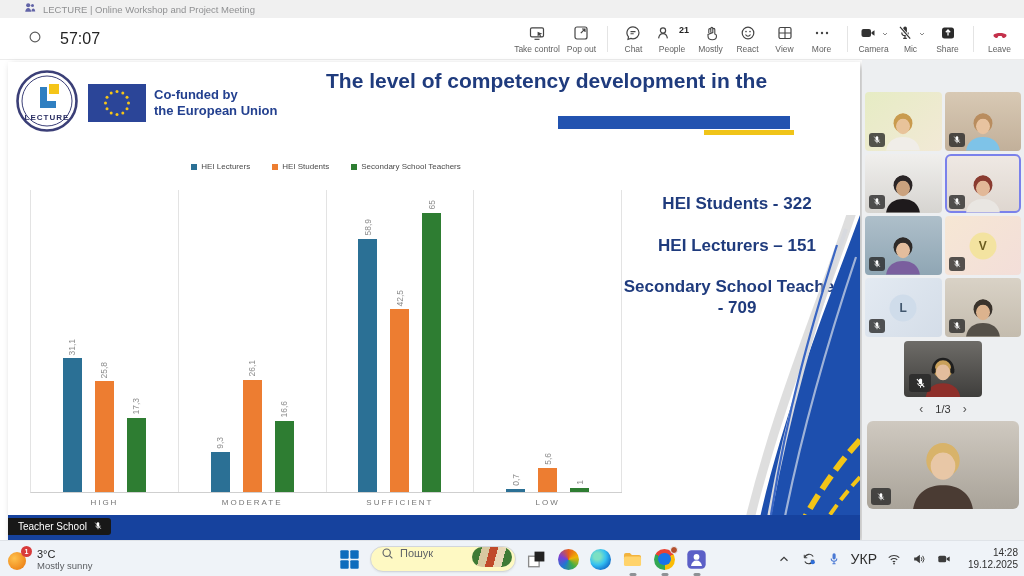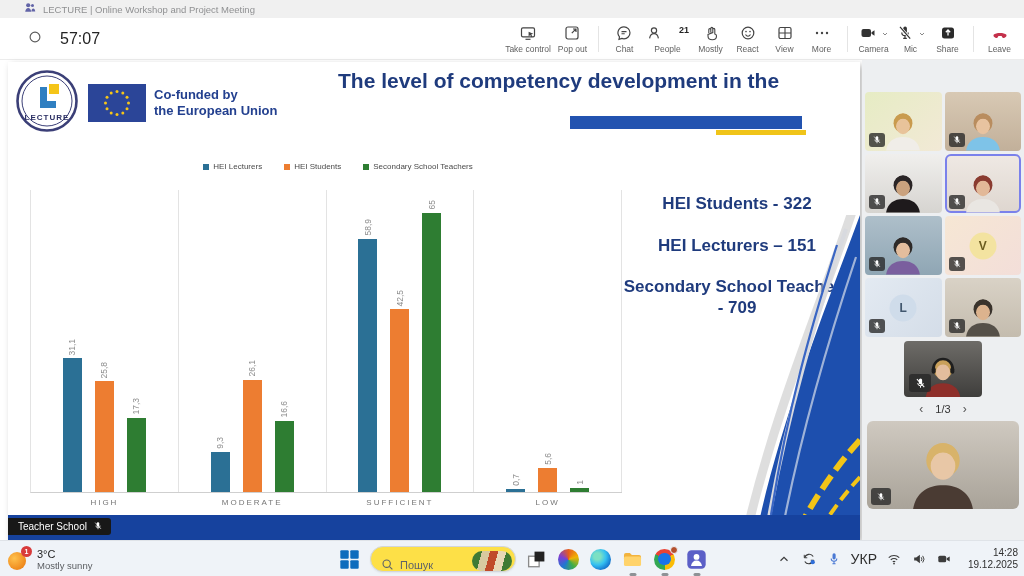--- a/index.html
+++ b/index.html
@@ -14,39 +14,39 @@
   
   #meetbar { position:absolute; top:18px; left:0; right:0; height:42px; background:#fff; border-bottom:1px solid #ececec; }
   #timer { position:absolute; left:28px; top:0; height:42px; display:flex; align-items:center; gap:18px; font-size:16px; color:#242424; }
   #timer svg { width:14px; height:14px; }
   #toolbar { position:absolute; right:6px; top:0; height:42px; display:flex; align-items:center; }
   .tbtn { display:flex; flex-direction:column; align-items:center; justify-content:center; min-width:37px; padding:0 3px; gap:2px; cursor:pointer; }
   .iconrow { display:flex; align-items:center; height:17px; }
   .ticon { width:19px; height:17px; display:flex; align-items:center; justify-content:center; }
   .ticon svg { width:16px; height:16px; }
   .tlabel { font-size:8.5px; color:#616161; white-space:nowrap; }
-  .tbadge { font-size:9px; font-weight:bold; color:#242424; margin-left:14px; position:relative; top:-3px; }
+  .tbadge { font-size:9px; font-weight:bold; color:#242424; margin-left:5px; position:relative; top:-3px; }
   .chev { margin-left:3px; }
   .chev svg { width:8px; height:8px; }
   .tsep { width:1px; height:26px; background:#e4e4e4; margin:0 7px; }
 
   
   #main { position:absolute; top:60px; left:0; right:0; bottom:36px; background:#ffffff; }
 
   
   #slide { position:absolute; left:8px; top:2px; width:852px; height:478px; background:#fff; box-shadow:3px 3px 7px rgba(0,0,0,.28); overflow:hidden; }
   #logo-circle { position:absolute; left:8px; top:8px; width:62px; height:62px; }
   #eu-flag { position:absolute; left:80px; top:22px; width:58px; height:38px; }
   #eu-text { position:absolute; left:146px; top:25px; font-size:13px; font-weight:bold; color:#23408f; line-height:1.25; }
-  #slide-title { position:absolute; left:330px; top:6px; width:516px; font-size:21px; font-weight:bold; color:#1f3b7d; line-height:1.25; }
+  #slide-title { position:absolute; left:318px; top:6px; width:516px; font-size:21px; font-weight:bold; color:#1f3b7d; line-height:1.25; }
   #title-bar-blue { position:absolute; left:232px; top:48px; width:232px; height:13px; background:#2253b0; }
   #title-bar-yellow { position:absolute; left:378px; top:62px; width:90px; height:5px; background:#f0c419; }
 
   
-  #legend { position:absolute; left:34px; top:100px; width:592px; display:flex; justify-content:center; gap:22px; }
+  #legend { position:absolute; left:22px; top:100px; width:592px; display:flex; justify-content:center; gap:22px; }
   .leg-item { display:flex; align-items:center; gap:4px; font-size:8px; color:#4a4a4a; }
   .leg-swatch { width:6px; height:6px; }
 
   
   #chart-plot { position:absolute; left:22px; top:128px; width:592px; height:303px; display:flex; border-left:1px solid #e3e3e3; border-bottom:1px solid #cfcfcf; }
   .chart-group { flex:1; position:relative; border-right:1px solid #e3e3e3; }
   .bars { position:absolute; left:0; right:0; bottom:0; display:flex; justify-content:center; align-items:flex-end; gap:13px; }
   .bar { width:19px; position:relative; }
   .vlabel { position:absolute; bottom:calc(100% + 3px); left:50%; transform:translateX(-50%) rotate(180deg); writing-mode:vertical-rl; font-size:8.5px; color:#8c8c8c; white-space:nowrap; }
   .cat-label { position:absolute; top:calc(100% + 6px); left:0; right:0; text-align:center; font-size:8px; letter-spacing:2px; color:#767676; white-space:nowrap; }
@@ -84,21 +84,21 @@
   #weather-icon { position:relative; width:22px; height:22px; }
   .sunball { position:absolute; left:0; bottom:0; width:18px; height:18px; border-radius:50%; background:radial-gradient(circle at 35% 35%, #ffc14d, #ef8a1d 70%, #d96f10); }
   .wbadge { position:absolute; right:-2px; top:-2px; width:11px; height:11px; border-radius:50%; background:#d83b3b; color:#fff; font-size:7px; font-weight:bold; display:flex; align-items:center; justify-content:center; }
   #weather-text .wtemp { font-size:11px; color:#1f1f1f; }
   #weather-text .wdesc { font-size:9.5px; color:#5a5d61; }
   #center-cluster { position:absolute; left:338px; top:0; height:36px; display:flex; align-items:center; gap:9px; }
   .app { position:relative; width:23px; height:23px; display:flex; align-items:center; justify-content:center; cursor:pointer; }
   .app svg, .app .gfx { width:21px; height:21px; }
   .indicator { position:absolute; bottom:-5px; left:50%; transform:translateX(-50%); width:7px; height:2.5px; border-radius:2px; background:#8e9296; }
   .app-badge { position:absolute; top:-2px; right:-2px; width:8px; height:8px; border-radius:50%; background:#b3502e; border:1px solid #eff3f8; }
-  .search-pill { display:flex; align-items:flex-end; width:146px; height:26px; background:#fde047; border:1px solid #d2d6dc; border-radius:14px; padding:0 3px 0 10px; gap:6px; box-shadow:0 1px 2px rgba(0,0,0,.06); cursor:pointer; }
+  .search-pill { display:flex; align-items:flex-start; width:146px; height:26px; background:#fef9c3; border:1px solid #d2d6dc; border-radius:14px; padding:0 3px 0 10px; gap:6px; box-shadow:0 1px 2px rgba(0,0,0,.06); cursor:pointer; }
   .search-pill .s-icon { width:13px; height:13px; display:flex; }
   .search-pill .s-icon svg { width:13px; height:13px; }
   .search-text { flex:1; font-size:11px; color:#5f6368; }
   .search-img { width:40px; height:20px; border-radius:10px; background:linear-gradient(105deg,#3f7a35 0 22%,#d8c9a0 22% 40%,#c04a2a 40% 58%,#e8d8b8 58% 76%,#3f7a35 76%); }
   .gfx { border-radius:50%; position:relative; }
   .copilot-gfx { background:conic-gradient(#e65c1e,#f2b200,#3fae49,#1f78d1,#7a3fd4,#e65c1e); }
   .edge-gfx { background:radial-gradient(circle at 35% 35%, #7ce0c3 0 18%, #35c1f1 45%, #1b7fd4 70%, #0d5ba1 100%); }
   .chrome-o { width:21px; height:21px; border-radius:50%; background:conic-gradient(from -60deg,#ea4335 0 120deg,#fbbc05 120deg 240deg,#34a853 240deg 360deg); position:relative; }
   .chrome-w { position:absolute; inset:26%; background:#fff; border-radius:50%; }
   .chrome-b { position:absolute; inset:20%; background:#1a73e8; border-radius:50%; }

